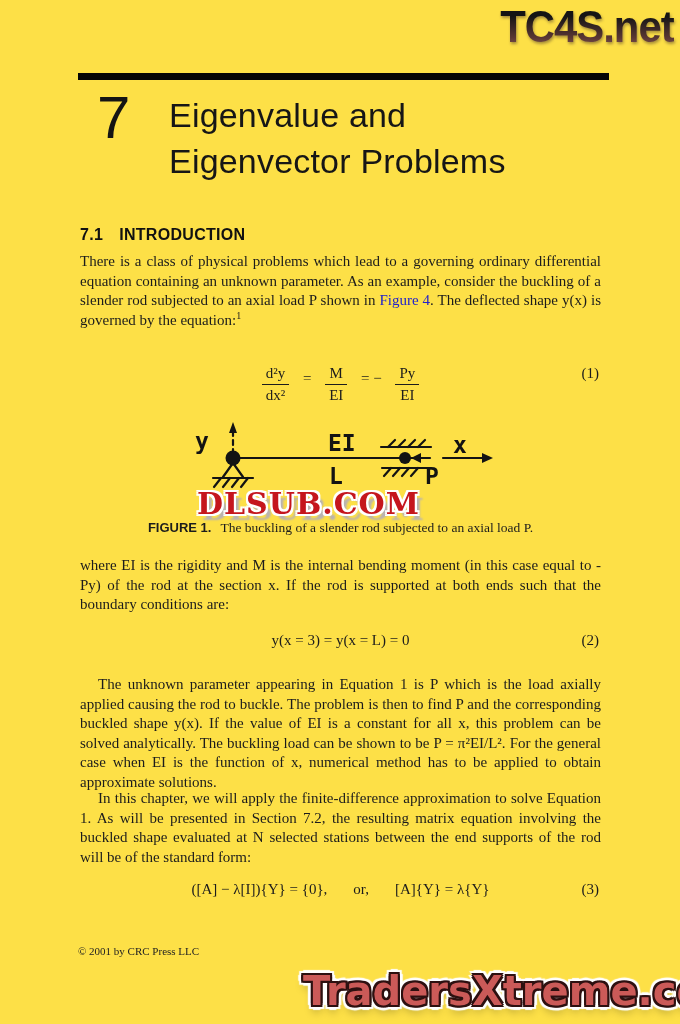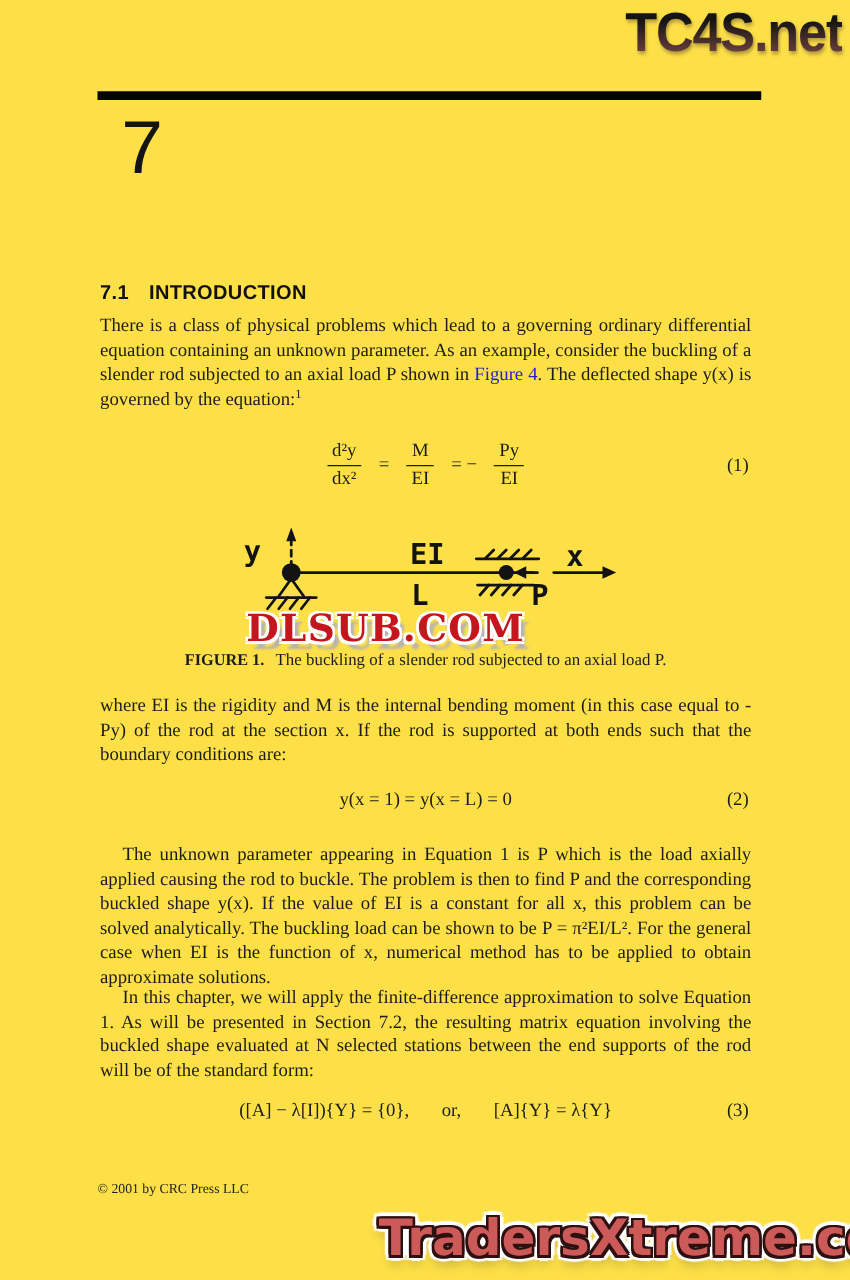--- a/index.html
+++ b/index.html
@@ -72,44 +72,48 @@
   
   .equation { position:absolute; left:80px; width:521px; font-size:15px; color:#1c1c1c; }
   .eq1 { top:349px; height:56px; }
   .eq2 { top:632px; height:22px; }
   .eq3 { top:881px; height:22px; }
   .eq-body { display:block; text-align:center; }
   .eq1 .eq-body { padding-top:4px; }
   .eq-num { position:absolute; right:2px; top:0; }
   .eq1 .eq-num { top:16px; }
   .frac { display:inline-flex; flex-direction:column; text-align:center; vertical-align:middle; margin:0 2px; }
-  .frac .num { display:block; padding:0 4px 2px; }
+  .frac .num { display:block; padding:0 4px 2px;margin-top:12px; }
   .frac .den { display:block; border-top:1.4px solid #1c1c1c; padding:2px 4px 0; }
   .rel { display:inline-block; margin:0 8px; vertical-align:middle; }
   .eq3 .gap { display:inline-block; width:26px; }
   
   .figure-svg { position:absolute; left:185px; top:416px; }
   .fig-label { font-family:"DejaVu Sans Mono", monospace; font-weight:bold; font-size:23px; fill:#131313; }
   .caption {
     position:absolute; left:80px; top:520px; width:521px; text-align:center;
     font-size:13.5px; color:#1c1c1c; z-index:2;
   }
-  .caption .cap-label { font-family:Liberation Serif, serif; font-weight:bold; font-size:13px; margin-right:9px; }
+  .caption .cap-label { font-family:Liberation Sans, sans-serif; font-weight:bold; font-size:13px; margin-right:9px; }
   
   .footer { position:absolute; left:78px; top:945px; font-size:11px; color:#222; }
 </style>
 </head>
 <body>
 
 <div class="page">
 
   <div class="wm-top">TC4S.net</div>
 
   <div class="rule"></div>
   <div class="chapter-num">7</div>
+  <div class="chapter-title">
+    <div>Eigenvalue and</div>
+    <div>Eigenvector Problems</div>
+  </div>
 
   <div class="section-head">
     <span class="sec-num">7.1</span><span>INTRODUCTION</span>
   </div>
 
   <p class="body p1"><span>There is a class of physical problems which lead to a governing ordinary differential equation containing an unknown parameter. As an example, consider the buckling of a slender rod subjected to an axial load P shown in </span><span class="seg-link">Figure 4</span><span>. The deflected shape y(x) is governed by the equation:</span><sup class="seg-sup">1</sup></p>
 
   <div class="equation eq1">
     <span class="eq-body">
       <span class="frac">
@@ -177,21 +181,21 @@
 
   <div class="caption">
     <span class="cap-label">FIGURE 1.</span><span>The buckling of a slender rod subjected to an axial load P.</span>
   </div>
 
   <div class="wm-mid">DLSUB.COM</div>
 
   <p class="body p2"><span>where EI is the rigidity and M is the internal bending moment (in this case equal to -Py) of the rod at the section x. If the rod is supported at both ends such that the boundary conditions are:</span></p>
 
   <div class="equation eq2">
-    <span class="eq-body">y(x = 1) = y(x = L) = 0</span>
+    <span class="eq-body">y(x = 3) = y(x = L) = 0</span>
     <span class="eq-num">(2)</span>
   </div>
 
   <p class="body p3"><span>The unknown parameter appearing in Equation 1 is P which is the load axially applied causing the rod to buckle. The problem is then to find P and the corresponding buckled shape y(x). If the value of EI is a constant for all x, this problem can be solved analytically. The buckling load can be shown to be P = π²EI/L². For the general case when EI is the function of x, numerical method has to be applied to obtain approximate solutions.</span></p>
   <p class="body p4"><span>In this chapter, we will apply the finite-difference approximation to solve Equation 1. As will be presented in Section 7.2, the resulting matrix equation involving the buckled shape evaluated at N selected stations between the end supports of the rod will be of the standard form:</span></p>
 
   <div class="equation eq3">
     <span class="eq-body">
       <span>([A] − λ[I]){Y} = {0},</span><span class="gap"></span><span>or,</span><span class="gap"></span><span>[A]{Y} = λ{Y}</span>
     </span>

